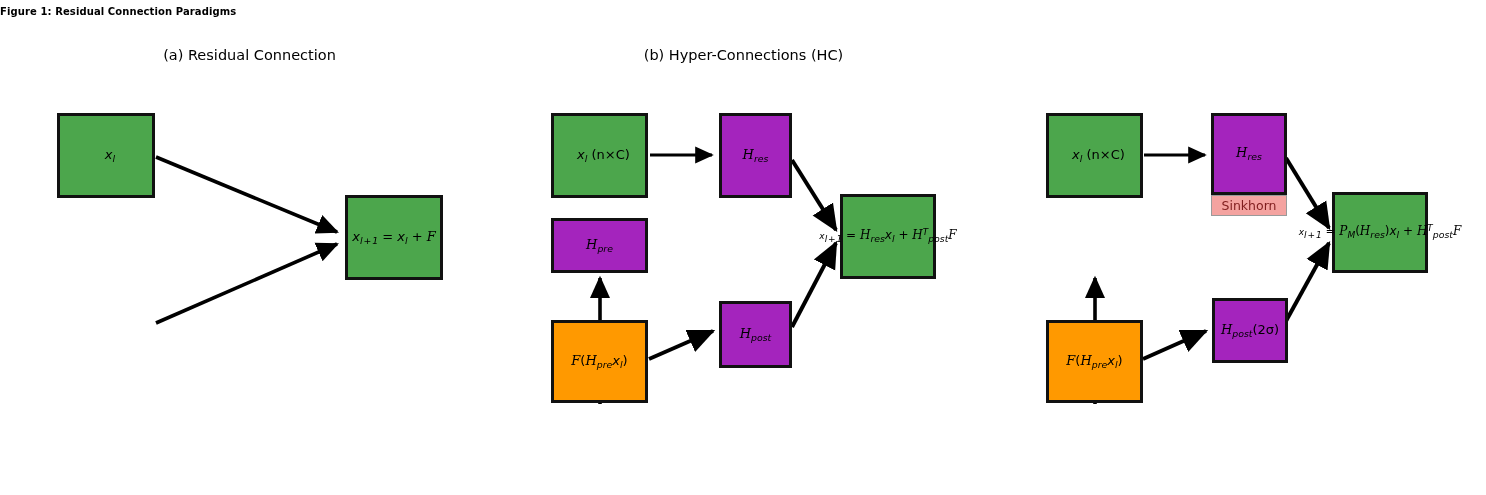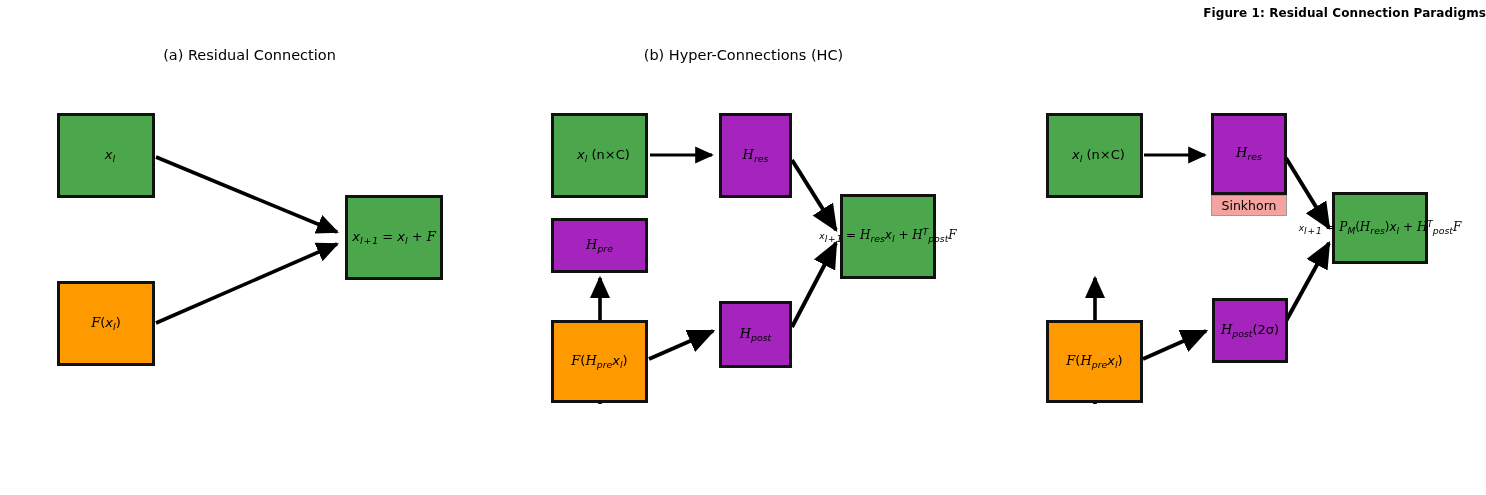--- a/index.html
+++ b/index.html
@@ -1,21 +1,21 @@
 <!DOCTYPE html>
 <html><head>
 <meta charset="utf-8">
 <style>
   html,body{margin:0;padding:0;background:#ffffff;}
   body{width:1486px;height:495px;font-family:"DejaVu Sans","Liberation Sans",sans-serif;color:#000;}
   #figure{position:relative;width:1486px;height:495px;overflow:hidden;background:#fff;}
 
   #fig-title{
-    position:absolute;left:0;top:6px;width:1486px;text-align:right;
-    font-size:12px;font-weight:bold;letter-spacing:.1px;
+    position:absolute;left:0;top:6px;width:1486px;text-align:left;
+    font-size:10px;font-weight:bold;letter-spacing:.1px;
   }
   .panel-title{
     position:absolute;text-align:center;font-size:14.5px;font-weight:400;white-space:nowrap;
   }
   #title-a{left:0;top:47px;width:499px;}
   #title-b{left:494px;top:47px;width:499px;}
   #title-c{left:989px;top:47px;width:497px;}
 
   .node{
     position:absolute;box-sizing:border-box;border:3px solid #111111;
@@ -30,21 +30,21 @@
 
   .node .lbl{pointer-events:none;white-space:nowrap;}
 
   
   .outbox .lbl{position:absolute;left:50%;transform:translateX(-50%);white-space:nowrap;}
 
   .badge{
     position:absolute;box-sizing:border-box;
     background:#f4a3a0;border:1px solid #9a9a9a;
     display:flex;align-items:center;justify-content:center;
-    font-size:12.5px;color:#000000;
+    font-size:12.5px;color:#7f1d1d;
   }
 
   svg#wires{position:absolute;left:0;top:0;width:1486px;height:495px;overflow:visible;}
 
   
   .mi{font-style:italic;}
   .cal{font-family:"DejaVu Serif","Liberation Serif",serif;font-style:italic;}
   .sub{font-size:.72em;vertical-align:-.28em;font-style:italic;}
   .sup{font-size:.68em;vertical-align:.45em;font-style:italic;}
   .upr{font-style:normal;}
@@ -115,23 +115,20 @@
     </g>
     <g>
       <line x1="1095" y1="404" x2="1095" y2="357" stroke="#000" stroke-width="3.6" marker-end="url(#ah)"></line>
     </g>
   </svg>
 
   <div class="node green" style="left: 57px; top: 113px; width: 98px; height: 85px; background: rgb(76, 166, 76); border-color: rgb(17, 17, 17);">
     <span class="lbl"><span class="mi fs13">x</span><span class="sub">l</span></span>
   </div>
 
-  <div class="node orange" style="left: 57px; top: 281px; width: 98px; height: 85px; background: rgb(255, 153, 0); border-color: rgb(17, 17, 17);">
-    <span class="lbl"><span class="cal fs13">F</span><span class="upr fs13">(</span><span class="mi fs13">x</span><span class="sub">l</span><span class="upr fs13">)</span></span>
-  </div>
 
   <div class="node green outbox" style="left: 345px; top: 195px; width: 98px; height: 85px; background: rgb(76, 166, 76); border-color: rgb(17, 17, 17);">
     <span class="lbl"><span class="mi fs13">x</span><span class="sub">l + 1</span><span class="upr fs13"> = </span><span class="mi fs13">x</span><span class="sub">l</span><span class="upr fs13"> + </span><span class="cal fs13">F</span></span>
   </div>
 
   <div class="node green" style="left: 551px; top: 113px; width: 97px; height: 85px; background: rgb(76, 166, 76); border-color: rgb(17, 17, 17);">
     <span class="lbl"><span class="mi fs13">x</span><span class="sub">l</span><span class="upr fs13">&nbsp;(n×C)</span></span>
   </div>
 
   <div class="node purple" style="left: 719px; top: 113px; width: 73px; height: 85px; background: rgb(164, 36, 189); border-color: rgb(17, 17, 17);">
@@ -168,17 +165,17 @@
 
 
   <div class="node purple" style="left: 1212px; top: 298px; width: 76px; height: 65px; background: rgb(164, 36, 189); border-color: rgb(17, 17, 17);">
     <span class="lbl"><span class="cal fs13">H</span><span class="sub">post</span><span class="upr fs13">(2σ)</span></span>
   </div>
 
   <div class="node orange" style="left: 1046px; top: 320px; width: 97px; height: 83px; background: rgb(255, 153, 0); border-color: rgb(17, 17, 17);">
     <span class="lbl"><span class="cal fs13">F</span><span class="upr fs13">(</span><span class="cal fs13">H</span><span class="sub">pre</span><span class="mi fs13">x</span><span class="sub">l</span><span class="upr fs13">)</span></span>
   </div>
 
-  <div class="node green outbox" style="left: 1332px; top: 192px; width: 96px; height: 72px; background: rgb(76, 166, 76); border-color: rgb(17, 17, 17);">
+  <div class="node green outbox" style="left: 1332px; top: 192px; width: 96px; height: 81px; background: rgb(76, 166, 76); border-color: rgb(17, 17, 17);">
     <span class="lbl"><span class="mi fs9">x</span><span class="sub fs9">l + 1</span><span class="upr fs12"> = </span><span class="cal fs12">P</span><span class="sub fs9">M</span><span class="upr fs12">(</span><span class="cal fs12">H</span><span class="sub">res</span><span class="upr fs12">)</span><span class="mi fs12">x</span><span class="sub">l</span><span class="upr fs12"> + </span><span class="cal fs12">H</span><span class="sup">T</span><span class="sub">post</span><span class="cal fs12">F</span></span>
   </div>
 
 </div>
 
 </body></html>

